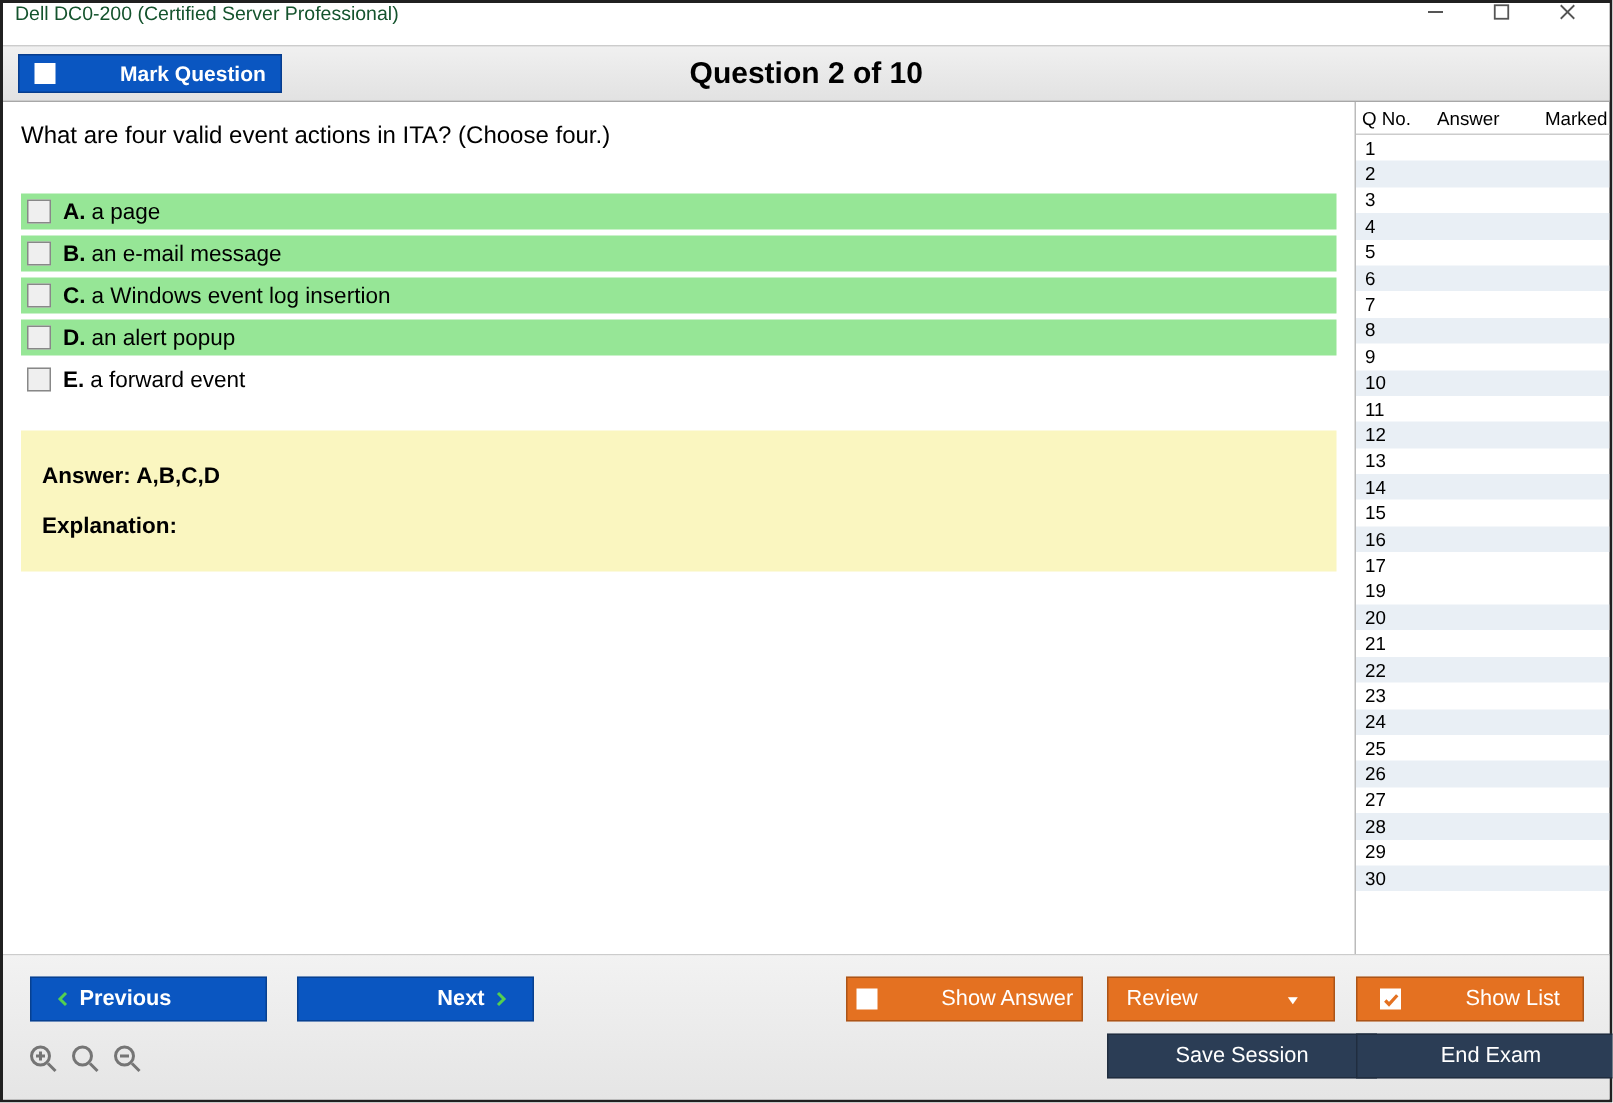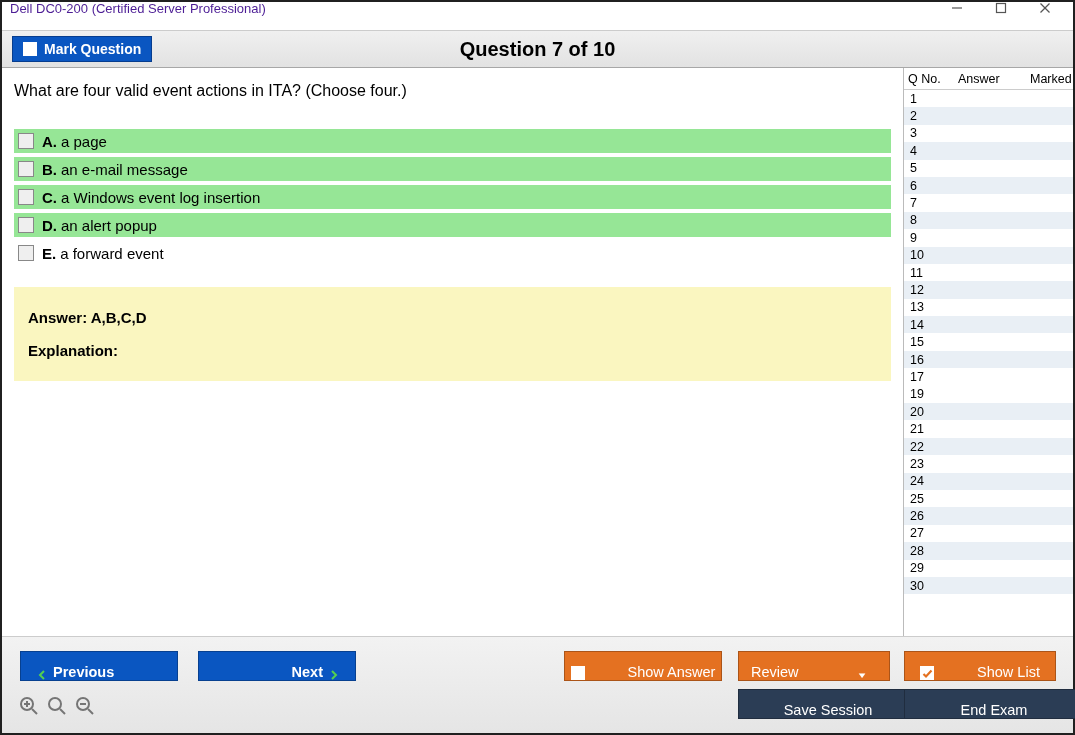--- a/index.html
+++ b/index.html
@@ -13,21 +13,21 @@
     background: #fff;
     position: relative;
   }
   .titlebar {
     height: 28px;
     background: #fff;
     display: flex;
     align-items: center;
     padding: 0 6px 16px 8px;
     font-size: 13px;
-    color: #4c1d95;
+    color: #14532d;
   }
   .titlebar .title-text { flex: 1; }
   .win-btns { display: flex; gap: 0; }
   .win-btn {
     width: 44px;
     height: 26px;
     display: flex;
     align-items: center;
     justify-content: center;
     color: #555;
@@ -47,20 +47,21 @@
   .mark-btn {
     background: #0a56c1;
     color: #fff;
     font-weight: bold;
     font-size: 14px;
     height: 26px;
     padding: 0 10px;
     display: flex;
     align-items: center;
     border: 1px solid #073d8e;
+    gap: 36px;
   }
   .mark-btn .chk {
     width: 14px;
     height: 14px;
     background: #fff;
     margin-right: 7px;
   }
   .q-counter {
     position: absolute;
     left: 0; right: 0;
@@ -155,21 +156,21 @@
 
   .footer {
     height: 96px;
     background: linear-gradient(#f2f2f2,#e5e5e5);
     position: relative;
   }
   .btn {
     position: absolute;
     height: 30px;
     display: flex;
-    align-items: flex-end;
+    align-items: center;
     justify-content: center;
     font-size: 14.5px;
     font-weight: 500;
     color: #fff;
     border: 1px solid rgba(0,0,0,0.25);
   }
   .btn.blue { background: #0a56c1; }
   .btn.orange { background: #e47121; gap: 35px; }
   .btn.darknavy { background: #2b3d55; }
   .btn .chk2 { width:14px; height:14px; background:#fff; margin-right:8px; display:inline-flex; align-items:center; justify-content:center;}
@@ -223,21 +224,21 @@
           </svg>
       </div>
     </div>
   </div>
 
   <div class="header">
     <div class="mark-btn">
       <span class="chk"></span>
       <span>Mark Question</span>
     </div>
-    <div class="q-counter">Question 7 of 10</div>
+    <div class="q-counter">Question 2 of 10</div>
   </div>
 
   <div class="body">
 
     <div class="main">
       <div class="q-text">What are four valid event actions in ITA? (Choose four.)</div>
 
       <div class="choices">
         <div class="choice correct">
           <span class="cchk"></span>

